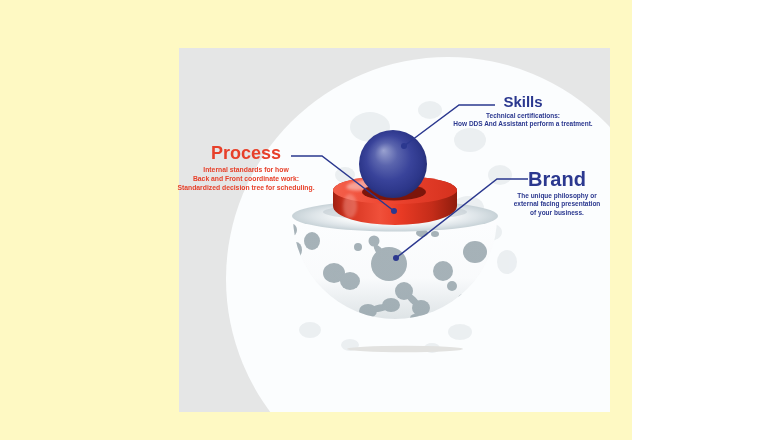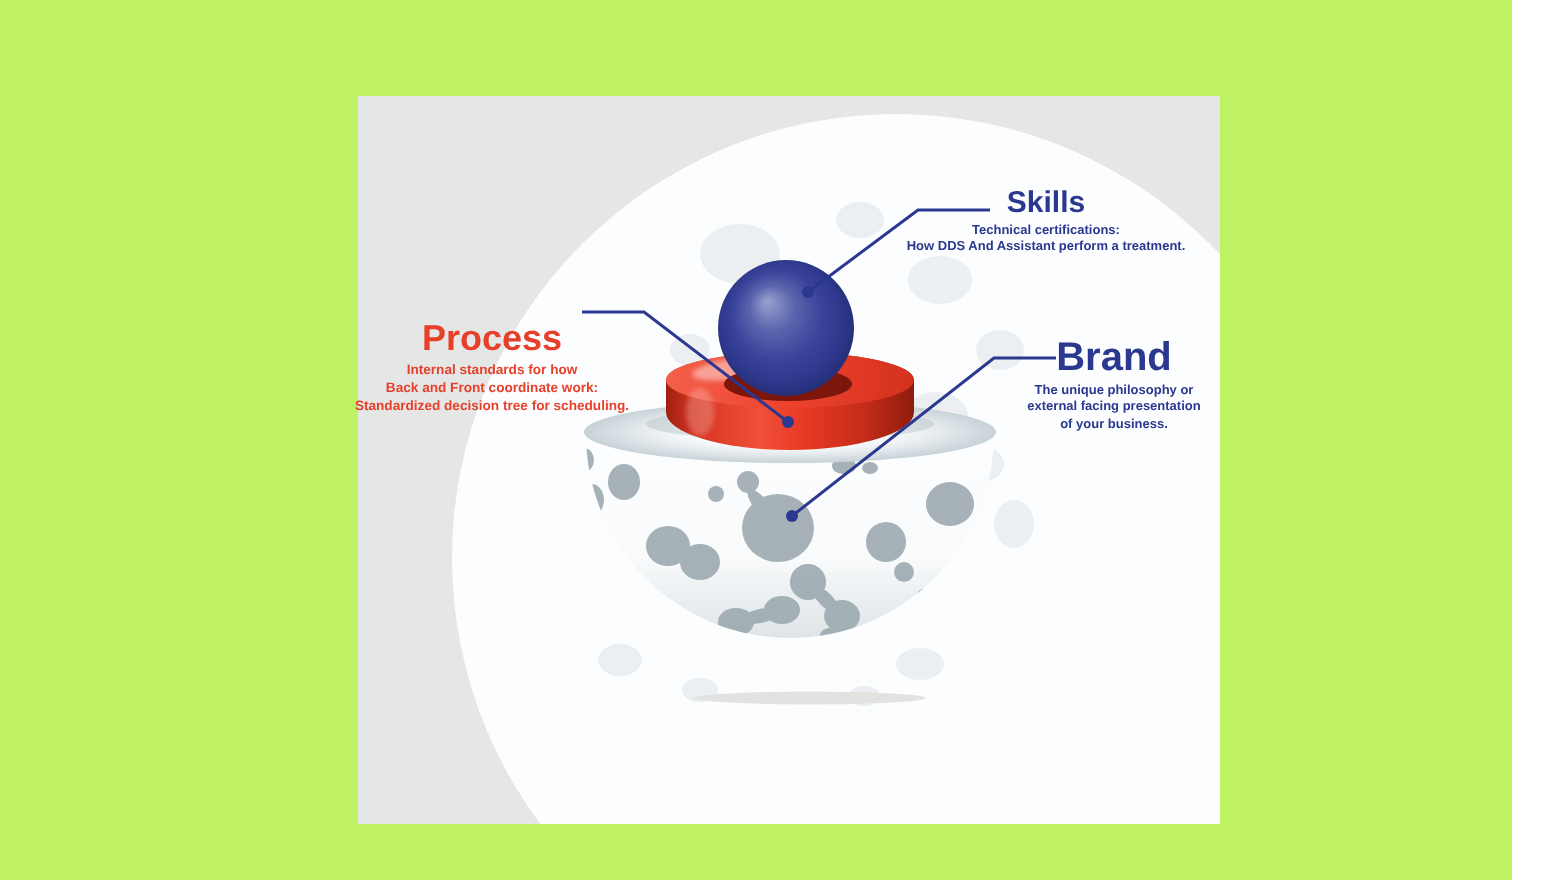--- a/index.html
+++ b/index.html
@@ -1,32 +1,32 @@
 <!DOCTYPE html>
 <html><head>
 <meta charset="utf-8">
 <style>
   html,body{margin:0;padding:0;background:#ffffff;}
   .canvas{
-    position:relative;width:756px;height:440px;overflow:hidden;
-    background:#bef264;
+    position:relative;width:632px;height:440px;overflow:hidden;
+    background:#fef9c3;
     font-family:"Liberation Sans", sans-serif;
   }
   .panel{
     position:absolute;left:179px;top:48px;width:431px;height:364px;
     background:#e5e6e6;
   }
   .scene{position:absolute;left:0;top:0;width:780px;height:440px;}
   .label{position:absolute;transform:translateX(-50%);text-align:center;}
   .label .title{font-weight:bold;line-height:1.05;letter-spacing:0;}
   .label .lines{margin-top:2px;}
   .label .line{font-weight:bold;white-space:nowrap;}
   .red{color:#e7402a;}
   .navy{color:#2b388f;}
-  .process-label{left:246px;top:160px;}
+  .process-label{left:246px;top:144px;}
   .process-label .title{font-size:18px;}
   .process-label .line{font-size:6.8px;line-height:9px;}
   .skills-label{left:523px;top:94px;}
   .skills-label .title{font-size:15px;}
   .skills-label .line{font-size:6.5px;line-height:8.3px;}
   .brand-label{left:557px;top:169px;}
   .brand-label .title{font-size:20px;}
   .brand-label .line{font-size:6.5px;line-height:8.4px;}
 </style>
 </head>

